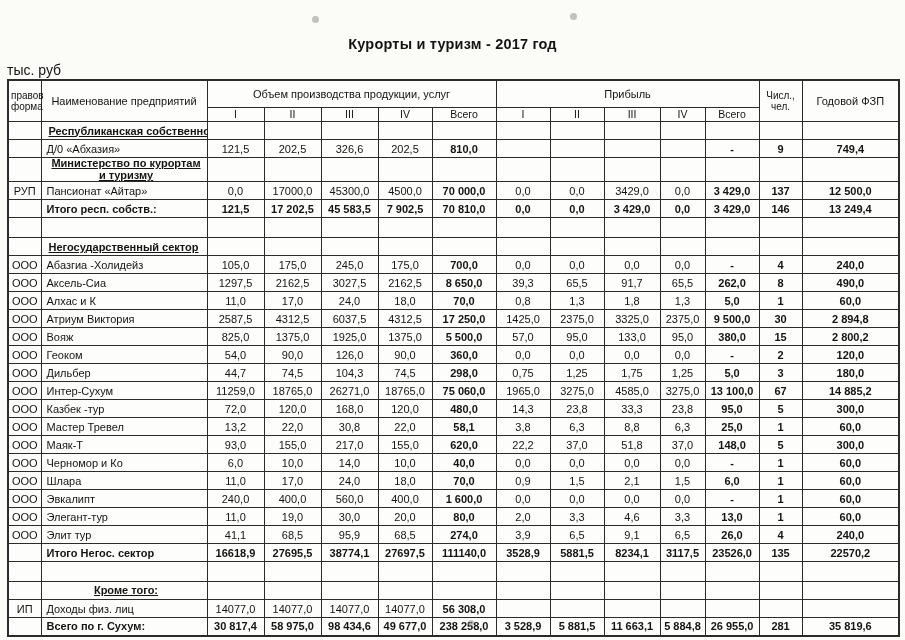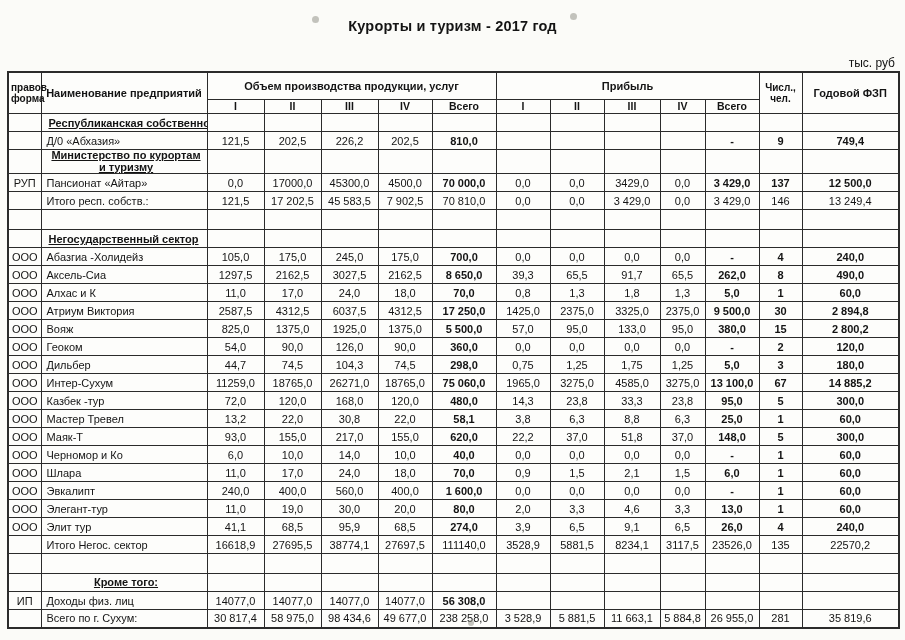--- a/index.html
+++ b/index.html
@@ -10,38 +10,38 @@
     color: #141414;
     position: relative;
     overflow: hidden;
   }
   .page { position: absolute; inset: 0; padding: 14px 7px 0 7px; }
   .title {
     text-align: center;
     font-weight: 700;
     font-size: 14.5px;
     letter-spacing: 0.2px;
-    margin-top: 4px;
+    margin-top: 22px;
   }
   .units {
-    text-align: right;
-    font-size: 12px;
-    margin: 22px 3px 1px 0;
+    text-align: left;
+    font-size: 14px;
+    margin: 10px 3px 1px 0;
   }
   table {
     border-collapse: collapse;
     width: 891px;
     table-layout: fixed;
     background: #fdfdfb;
   }
   table, th, td { border: 1px solid #2b2b2b; }
   table { border-width: 2px; }
   th {
     font-size: 11px;
-    font-weight: 700;
+    font-weight: 400;
     padding: 1px 2px;
     line-height: 1.1;
     margin-left: 44px;
   }
   thead tr.group-row th { height: 27px; }
   thead tr.quarter-row th { height: 14px; font-size: 10.5px; }
   th.small { font-size: 10px; white-space: normal; }
   td {
     font-size: 11px;
     height: 18px;
@@ -52,21 +52,21 @@
   }
   td.c { text-align: center; }
   td.b { font-weight: 700; }
   td.name { text-align: left; padding-left: 5px; }
   td.name.section {
     font-weight: 700;
     text-decoration: underline;
     padding-left: 7px;
   }
   td.name.center { text-align: center; white-space: normal; line-height: 1.05; margin-top: 37px; }
-  tr.row-total td { font-weight: 400; }
+  tr.row-total td { font-weight: 700; }
   tr.row-empty td { height: 20px; }
   .speck {
     position: absolute;
     background: #8a8a80;
     border-radius: 50%;
     opacity: 0.5;
   }
 </style>
 </head>
 <body>
@@ -133,21 +133,21 @@
           <td class="c num"></td>
           <td class="c num b"></td>
           <td class="c num b"></td>
           <td class="c num b"></td>
         </tr>
         <tr class="row-data">
           <td class="c"></td>
           <td class="name">Д/0 «Абхазия»</td>
           <td class="c num">121,5</td>
           <td class="c num">202,5</td>
-          <td class="c num">226,2</td>
+          <td class="c num">326,6</td>
           <td class="c num">202,5</td>
           <td class="c num b">810,0</td>
           <td class="c num"></td>
           <td class="c num"></td>
           <td class="c num"></td>
           <td class="c num"></td>
           <td class="c num b">-</td>
           <td class="c num b">9</td>
           <td class="c num b">749,4</td>
         </tr>

